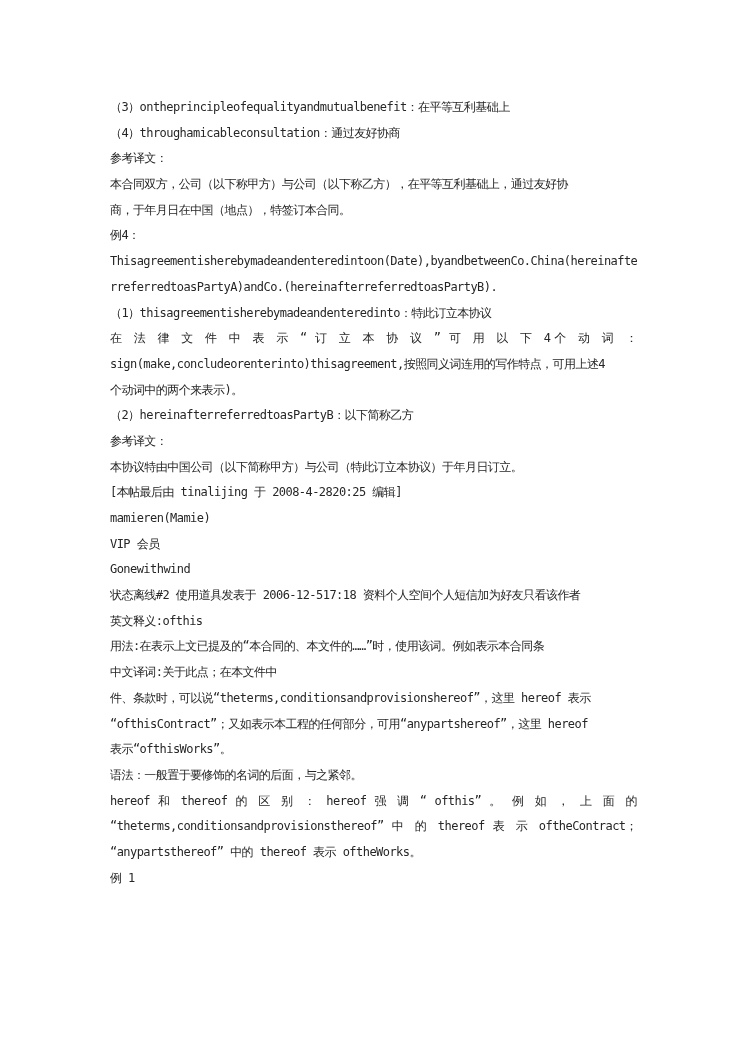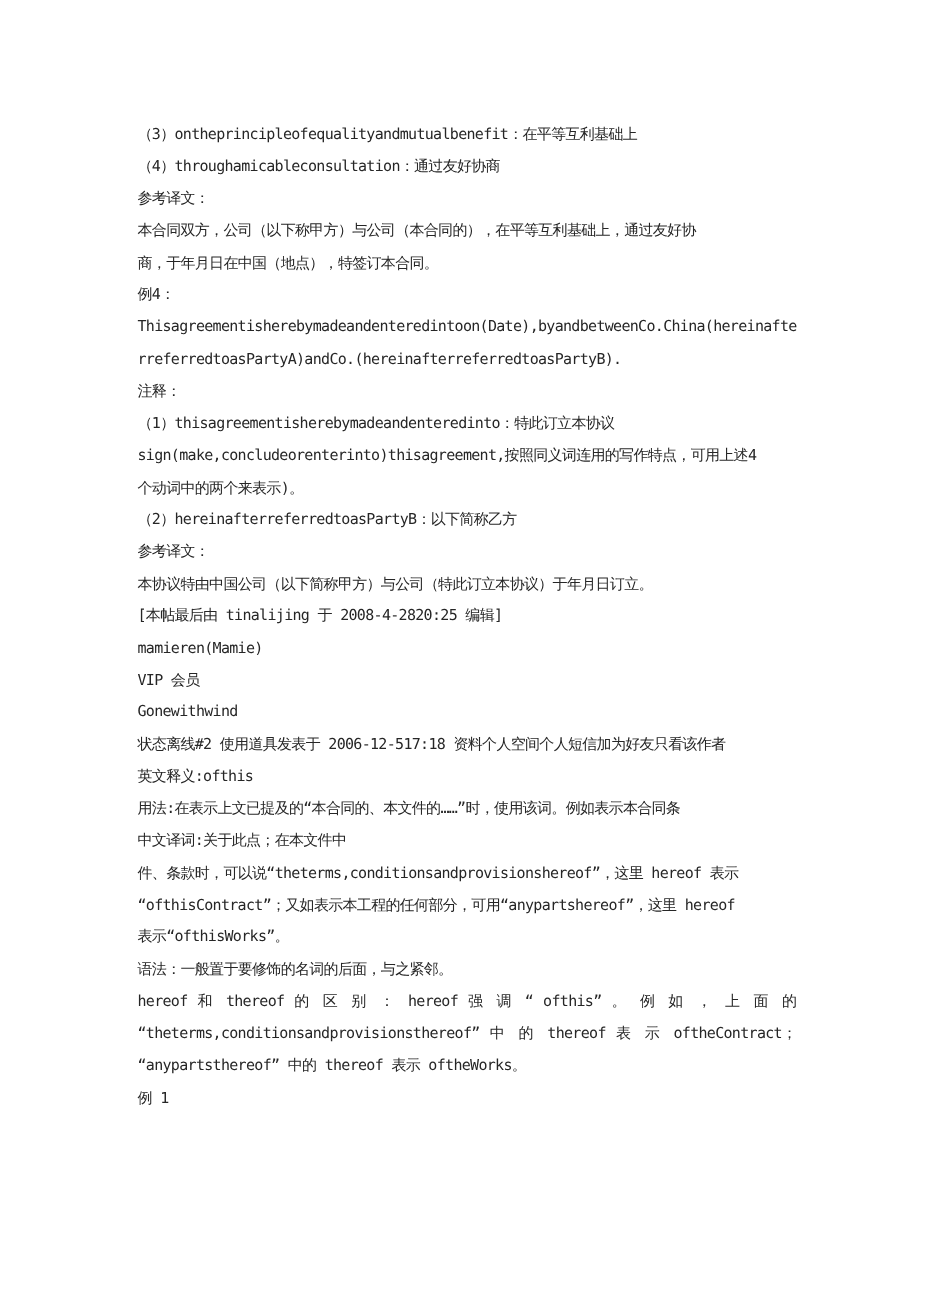--- a/index.html
+++ b/index.html
@@ -41,27 +41,27 @@
   }
 </style>
 </head>
 <body>
 
 <div class="page">
   <div class="content">
     <p class="line">（3）ontheprincipleofequalityandmutualbenefit：在平等互利基础上</p>
     <p class="line">（4）throughamicableconsultation：通过友好协商</p>
     <p class="line">参考译文：</p>
-    <p class="line">本合同双方，公司（以下称甲方）与公司（本合同的），在平等互利基础上，通过友好协</p>
+    <p class="line">本合同双方，公司（以下称甲方）与公司（以下称乙方），在平等互利基础上，通过友好协</p>
     <p class="line">商，于年月日在中国（地点），特签订本合同。</p>
     <p class="line">例4：</p>
     <p class="line">Thisagreementisherebymadeandenteredintoon(Date),byandbetweenCo.China(hereinafte</p>
     <p class="line">rreferredtoasPartyA)andCo.(hereinafterreferredtoasPartyB).</p>
-    <p class="line">注释：</p>
     <p class="line">（1）thisagreementisherebymadeandenteredinto：特此订立本协议</p>
+    <p class="line justify">在 法 律 文 件 中 表 示 “ 订 立 本 协 议 ” 可 用 以 下 4个 动 词 ：</p>
     <p class="line">sign(make,concludeorenterinto)thisagreement,按照同义词连用的写作特点，可用上述4</p>
     <p class="line">个动词中的两个来表示)。</p>
     <p class="line">（2）hereinafterreferredtoasPartyB：以下简称乙方</p>
     <p class="line">参考译文：</p>
     <p class="line">本协议特由中国公司（以下简称甲方）与公司（特此订立本协议）于年月日订立。</p>
     <p class="line">[本帖最后由 tinalijing 于 2008-4-2820:25 编辑]</p>
     <p class="line">mamieren(Mamie)</p>
     <p class="line">VIP 会员</p>
     <p class="line">Gonewithwind</p>
     <p class="line">状态离线#2 使用道具发表于 2006-12-517:18 资料个人空间个人短信加为好友只看该作者</p>

